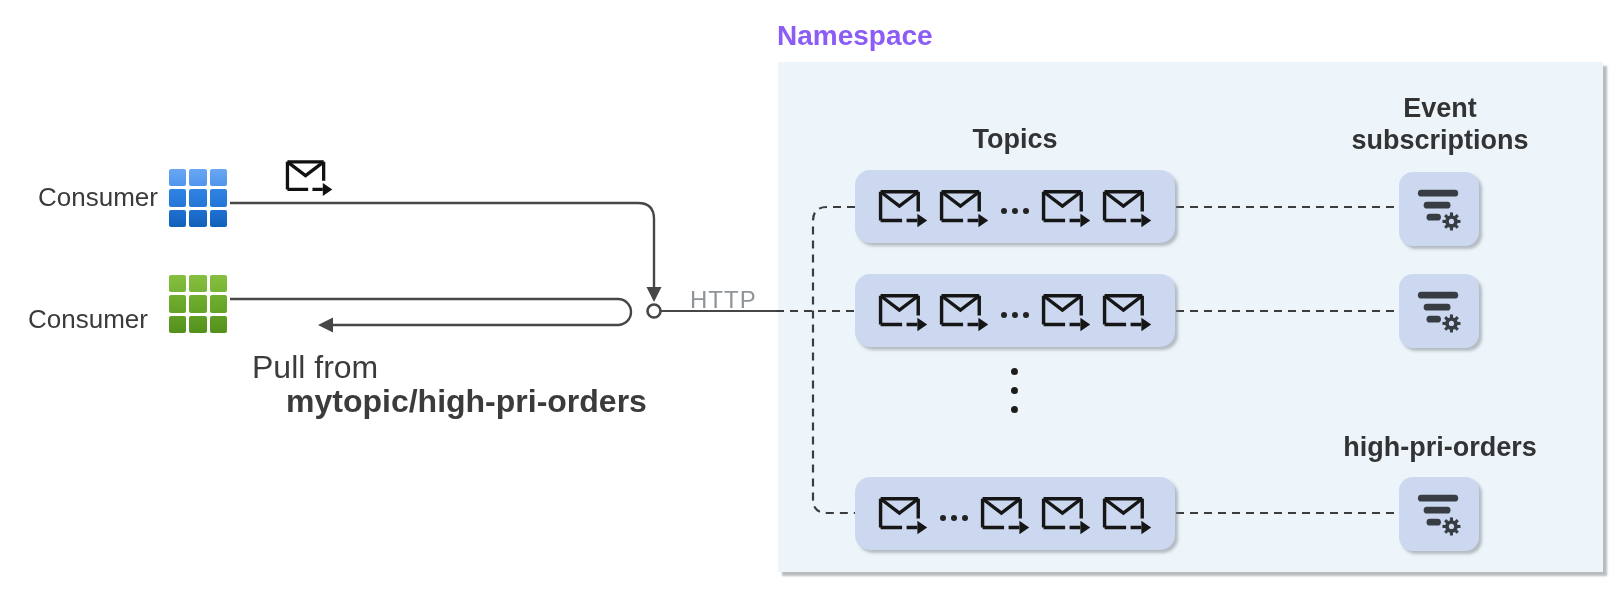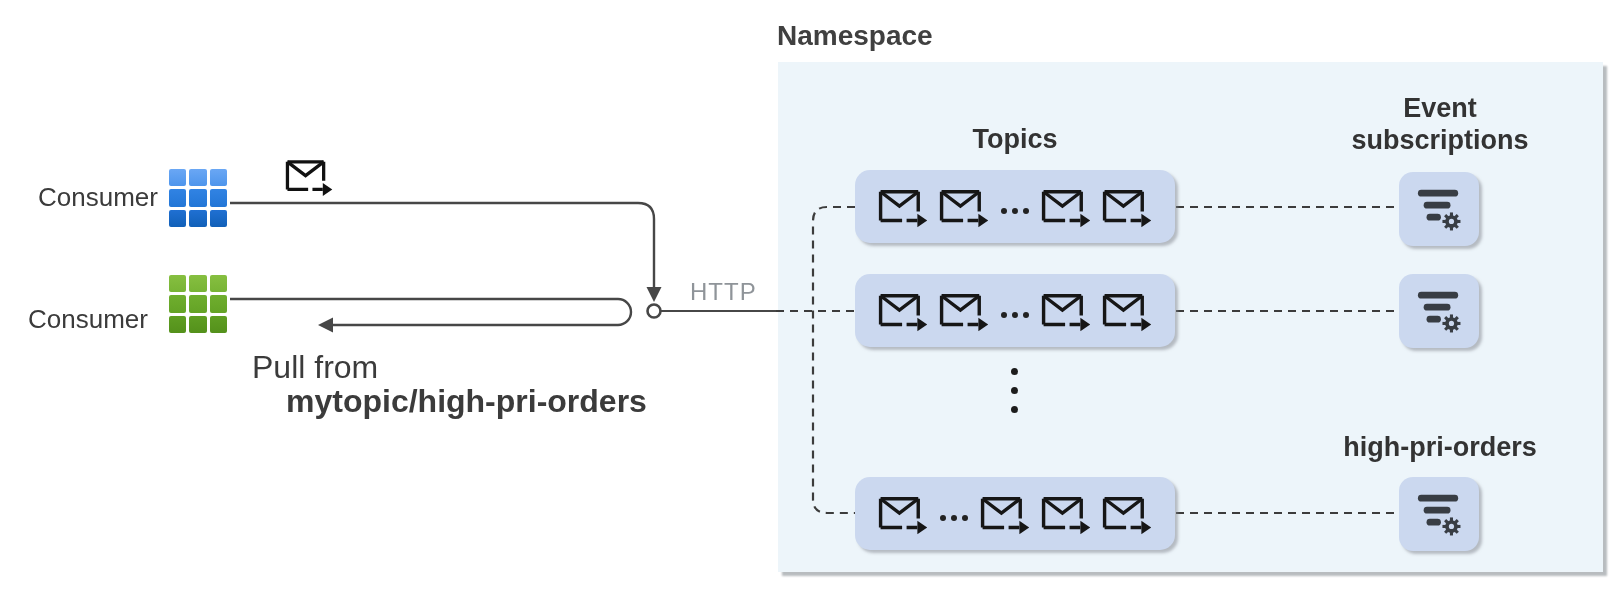--- a/index.html
+++ b/index.html
@@ -9,22 +9,22 @@
     --ns-bg:#edf5fa;
     --tile:#cbd8ef;
     --shadow:#b8bcbf;
   }
   html,body{margin:0;padding:0;background:#ffffff;}
   body{font-family:"Liberation Sans", sans-serif; color:var(--ink);}
   .canvas{position:relative;width:1623px;height:594px;background:#fff;overflow:hidden;}
 
   .label{position:absolute;font-size:26px;color:var(--ink);white-space:nowrap;}
   .heading{position:absolute;font-size:27px;font-weight:bold;color:#333;text-align:center;white-space:normal;}
-  .ns-title{position:absolute;left:777px;top:20px;font-size:28px;font-weight:bold;color:#404040;}
-  .http-label{position:absolute;left:690px;top:278px;font-size:24px;color:var(--http-gray);letter-spacing:1px;}
+  .ns-title{position:absolute;left:777px;top:20px;font-size:28px;font-weight:bold;color:#8b5cf6;}
+  .http-label{position:absolute;left:690px;top:286px;font-size:24px;color:var(--http-gray);letter-spacing:1px;}
 
   .pull-caption{position:absolute;left:252px;top:350px;font-size:32px;line-height:34px;}
   .pull-caption .bold{font-weight:bold;margin-left:34px;}
 
   
   .namespace-box{position:absolute;left:778px;top:62px;width:825px;height:510px;
     background:var(--ns-bg);box-shadow:4px 4px 2px var(--shadow);}
 
   
   .grid-icon{position:absolute;width:58px;height:58px;display:grid;

